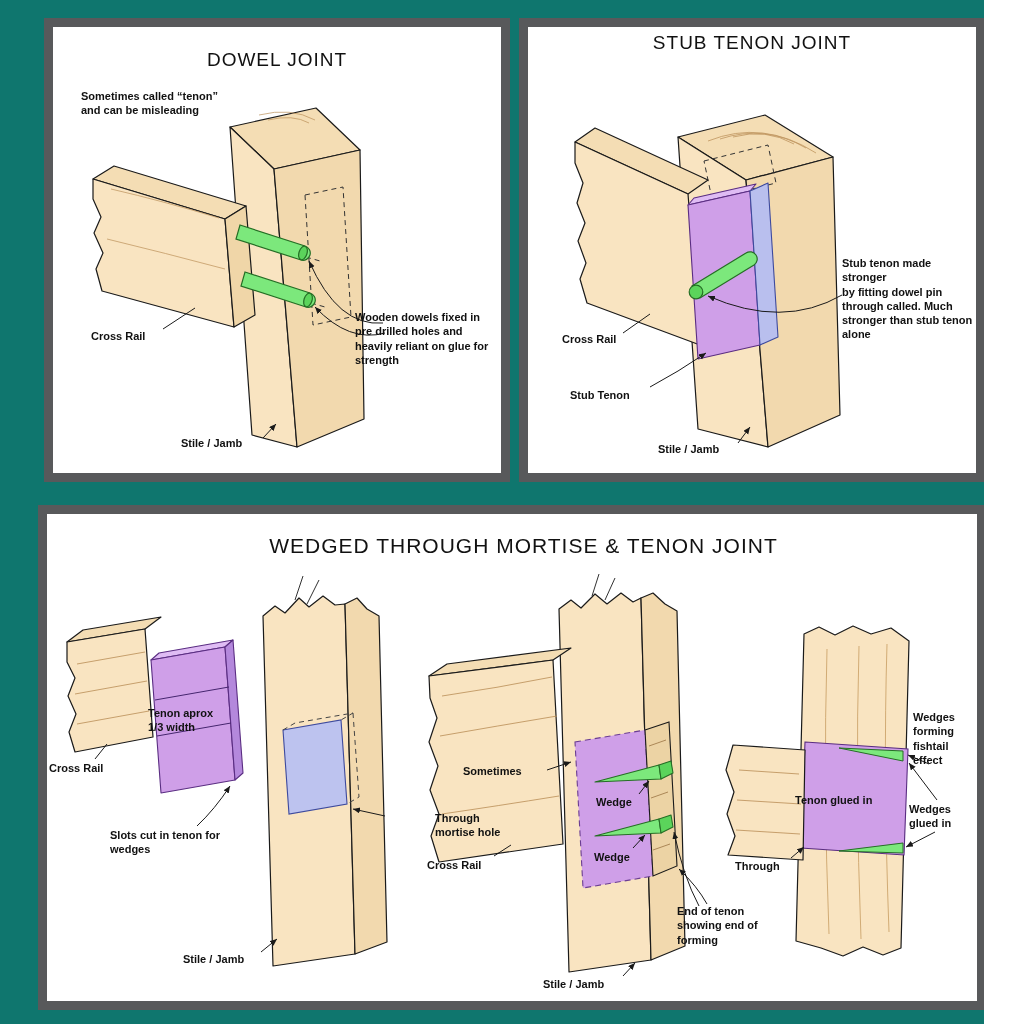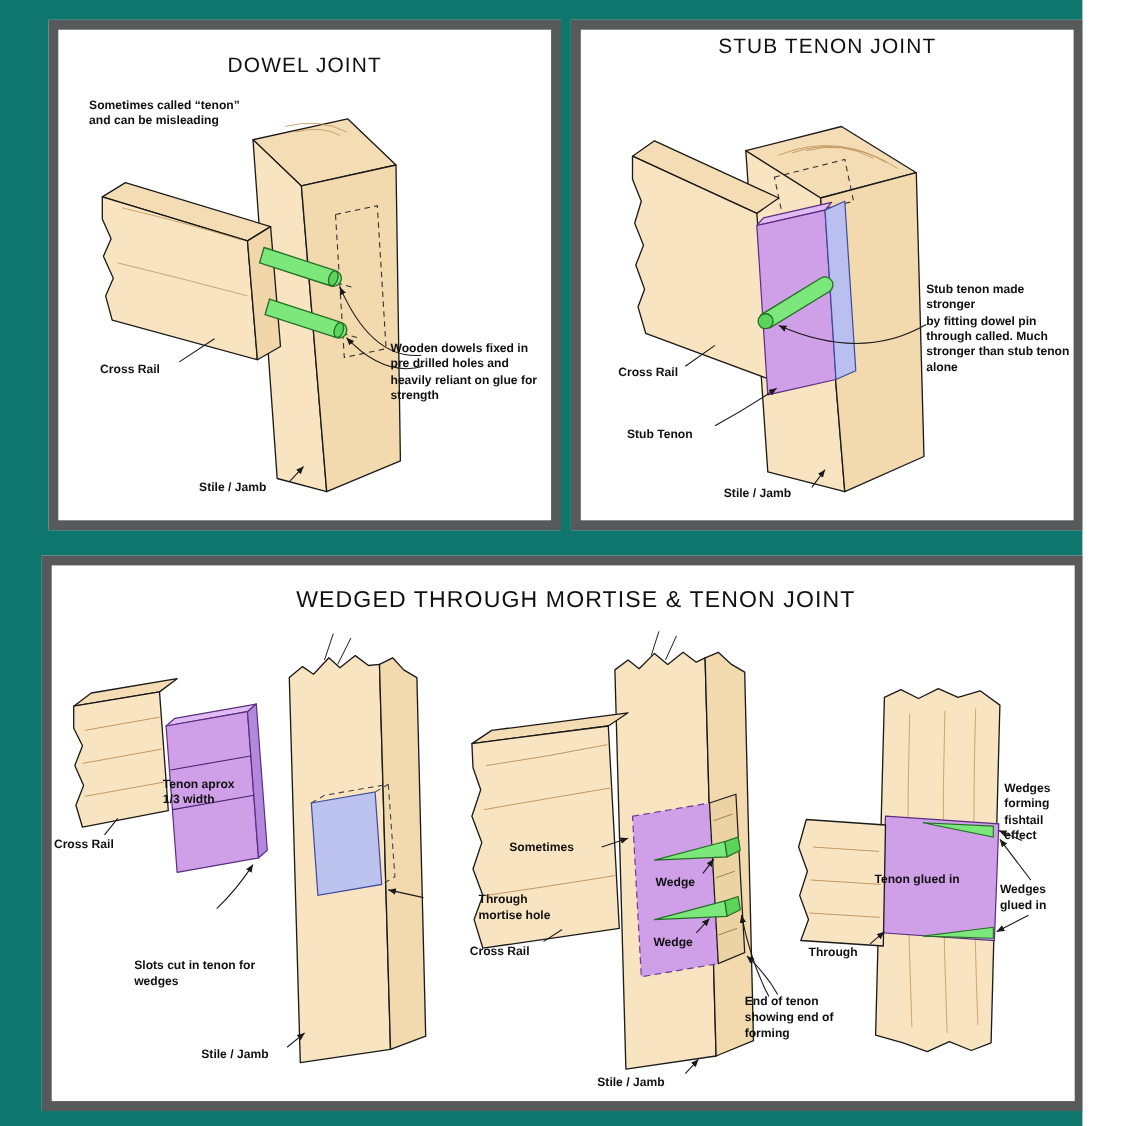--- a/index.html
+++ b/index.html
@@ -231,21 +231,21 @@
         <path d="M888,318 L859,333" marker-end="url(#ah3)"></path>
         <path d="M744,344 L757,333" marker-end="url(#ah3)"></path>
       </g>
     </svg>
 
     <div class="title big" style="top:20px;">WEDGED THROUGH MORTISE &amp; TENON JOINT</div>
 
     <div class="lbl" style="left:101px;top:192px;width:90px;">Tenon aprox
 1/3 width</div>
     <div class="lbl" style="left:2px;top:247px;width:82px;">Cross Rail</div>
-    <div class="lbl" style="left:75px;top:314px;width:136px;margin-top:43px;">Slots cut in tenon for
+    <div class="lbl" style="left:63px;top:314px;width:136px;">Slots cut in tenon for
 wedges</div>
     <div class="lbl" style="left:340px;top:297px;width:80px;margin-left:48px;">Through
 mortise hole</div>
     <div class="lbl" style="left:136px;top:438px;width:120px;">Stile / Jamb</div>
 
     <div class="lbl" style="left:416px;top:250px;width:100px;">Sometimes</div>
     <div class="lbl" style="left:549px;top:281px;width:56px;">Wedge</div>
     <div class="lbl" style="left:547px;top:336px;width:56px;">Wedge</div>
     <div class="lbl" style="left:380px;top:344px;width:100px;">Cross Rail</div>
     <div class="lbl" style="left:630px;top:390px;width:118px;">End of tenon

